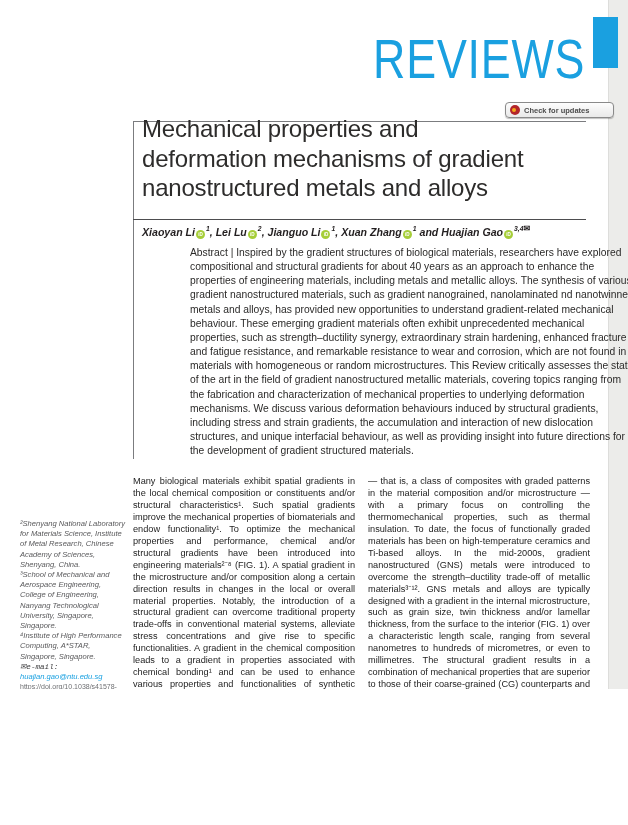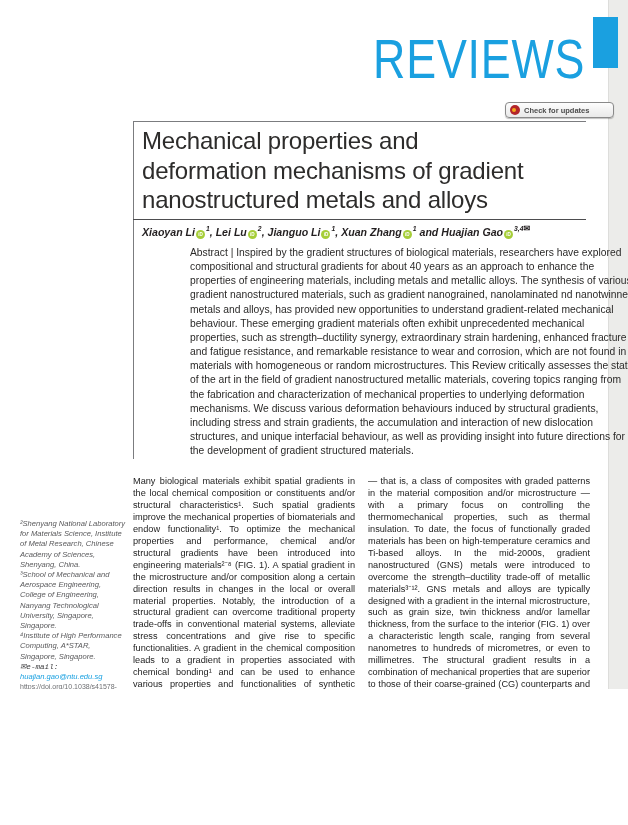--- a/index.html
+++ b/index.html
@@ -17,21 +17,21 @@
   .check-badge{position:absolute;left:505px;top:102px;display:flex;align-items:center;gap:4px;padding:2px 24px 2px 4px;border:1px solid #8a8a8a;border-radius:4px;background:linear-gradient(#fdfdfd,#e9e9e9);box-shadow:0 1px 1px rgba(0,0,0,.25);cursor:pointer;}
   .check-badge .txt{font-size:7.5px;font-weight:700;color:#4c4c4c;white-space:nowrap;}
   .crossmark{position:relative;width:10px;height:10px;border-radius:50%;background:#b3252a;}
   .crossmark::after{content:"";position:absolute;left:1.5px;top:2.5px;width:4.5px;height:4.5px;border-radius:50%;background:#f5a81c;}
 
   
   .rule-top{position:absolute;left:133px;top:121px;width:453px;height:1px;background:#7b7c7f;}
   .rule-left{position:absolute;left:133px;top:121px;width:1px;height:338px;background:#7b7c7f;}
   .rule-authors{position:absolute;left:133px;top:219px;width:453px;height:1px;background:#4d4d4f;}
 
-  .article-title{position:absolute;left:142px;top:126px;width:446px;font-size:24px;line-height:29.5px;color:#2d2c2b;font-weight:400;letter-spacing:-0.2px;}
+  .article-title{position:absolute;left:142px;top:114px;width:446px;font-size:24px;line-height:29.5px;color:#2d2c2b;font-weight:400;letter-spacing:-0.2px;}
 
   .authors{position:absolute;left:142px;top:224px;width:446px;font-size:10.6px;font-style:italic;font-weight:700;color:#231f20;white-space:nowrap;}
   .orcid{display:inline-block;width:9px;height:9px;border-radius:50%;background:#a6ce39;color:#ffffff;font-style:normal;font-weight:700;font-size:4.6px;line-height:9px;text-align:center;vertical-align:0px;margin:0 1px;cursor:pointer;}
   .a-sup{font-size:6.8px;vertical-align:super;}
   .mail-mark{font-size:8px;vertical-align:super;font-style:normal;}
 
   .abstract{position:absolute;left:142px;top:246px;width:445px;font-size:10.3px;line-height:14.15px;color:#2b2a29;margin-left:48px;}
 
   
   .col{position:absolute;top:476px;width:222px;font-family:Liberation Sans, sans-serif;font-size:9.2px;line-height:11.95px;text-align:justify;color:#232323;}

